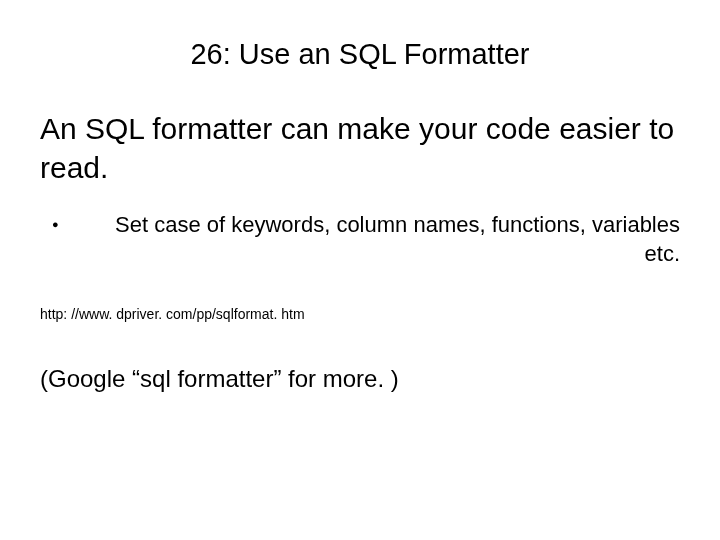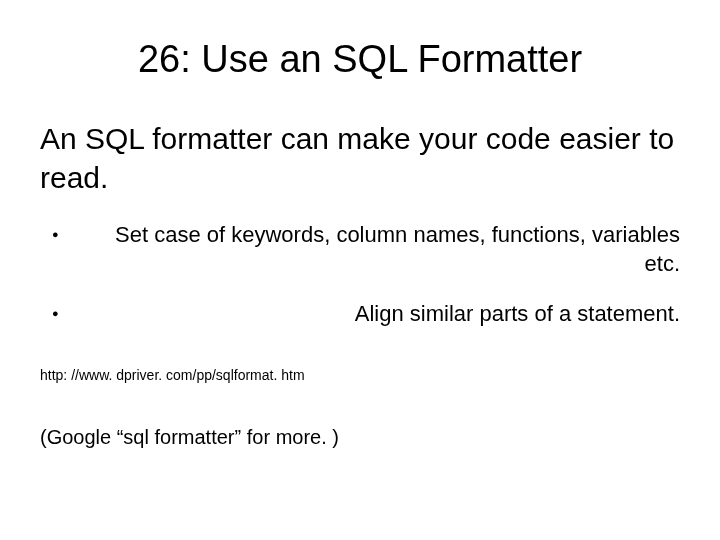--- a/index.html
+++ b/index.html
@@ -9,21 +9,21 @@
     }
     body {
       width: 720px;
       height: 540px;
       background: #ffffff;
       font-family: Arial, Helvetica, sans-serif;
       color: #000000;
       padding: 30px 40px;
     }
     .title {
-      font-size: 38px;
+      font-size: 29px;
       font-weight: normal;
       text-align: center;
       margin-bottom: 38px;
       margin-top: 8px;
     }
     .intro {
       font-size: 30px;
       line-height: 1.3;
       margin-bottom: 24px;
     }
@@ -44,30 +44,29 @@
       position: absolute;
       left: 12px;
       top: 6px;
       font-size: 11px;
     }
     .link-text {
       font-size: 14px;
       margin-bottom: 43px;
     }
     .note {
-      font-size: 20px;
+      font-size: 24px;
     }
   </style>
 </head>
 <body>
 
 <h1 class="title">26: Use an SQL Formatter</h1>
 
 <p class="intro">An SQL formatter can make your code easier to read.</p>
 
 <ul class="bullet-list">
   <li>Set case of keywords, column names, functions, variables etc.</li>
-  <li>Align similar parts of a statement.</li>
 </ul>
 
 <p class="link-text">http: //www. dpriver. com/pp/sqlformat. htm</p>
 
 <p class="note">(Google “sql formatter” for more. )</p>
 
 </body></html>

